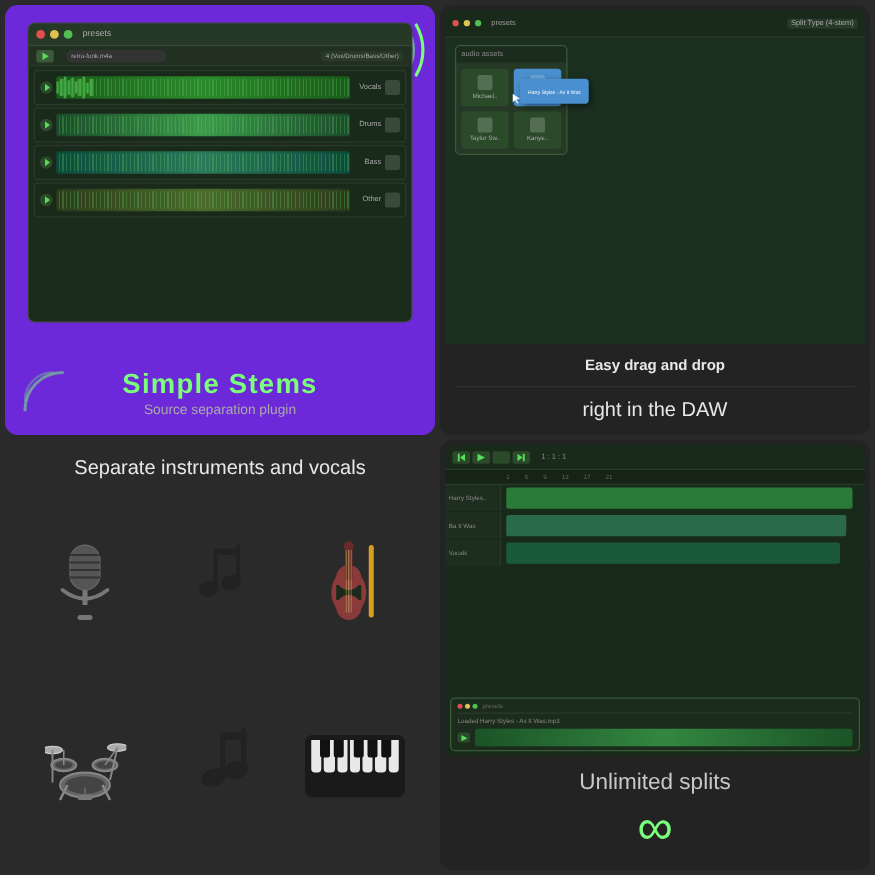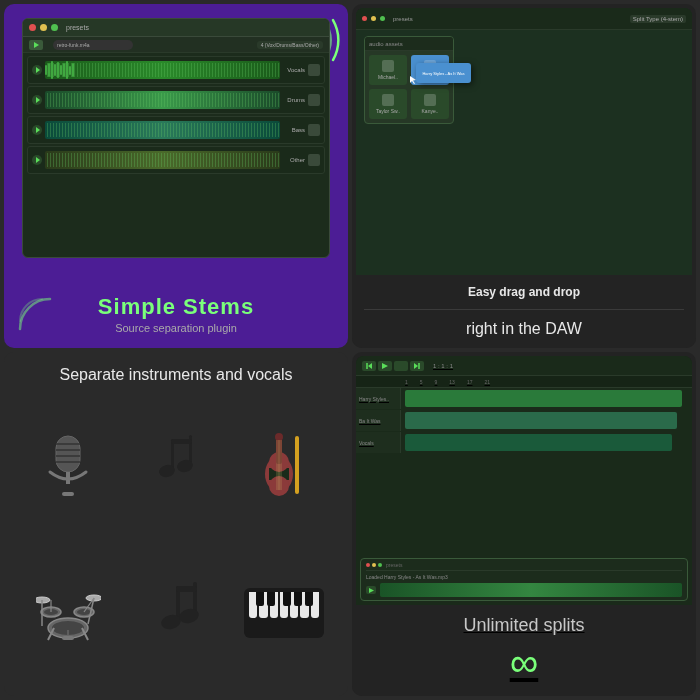--- a/index.html
+++ b/index.html
@@ -19,21 +19,21 @@
       height: 700px;
       gap: 4px;
       padding: 4px;
       background: #2a2a2a;
     }
 
     
     .cell-main {
       grid-column: 1;
       grid-row: 1;
-      background: #4c1d95;
+      background: #6d28d9;
       border-radius: 10px;
       overflow: hidden;
       position: relative;
       display: flex;
       flex-direction: column;
       align-items: center;
       justify-content: flex-end;
       padding-bottom: 18px;
     }
 
@@ -375,21 +375,20 @@
 
     
     .cell-unlimited {
       grid-column: 2;
       grid-row: 2;
       background: #232323;
       border-radius: 10px;
       overflow: hidden;
       display: flex;
       flex-direction: column;
-      text-decoration: underline;
     }
 
     .daw-screenshot {
       flex: 1;
       background: #1a2a1a;
       border-radius: 8px 8px 0 0;
       margin: 4px 4px 0;
       overflow: hidden;
       position: relative;
     }

